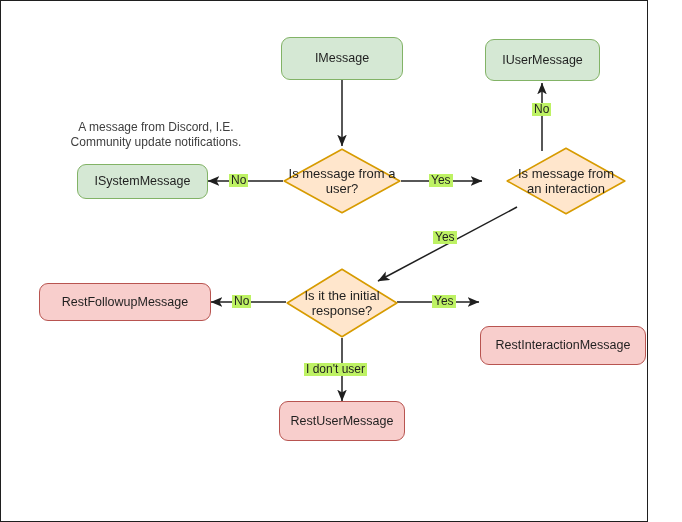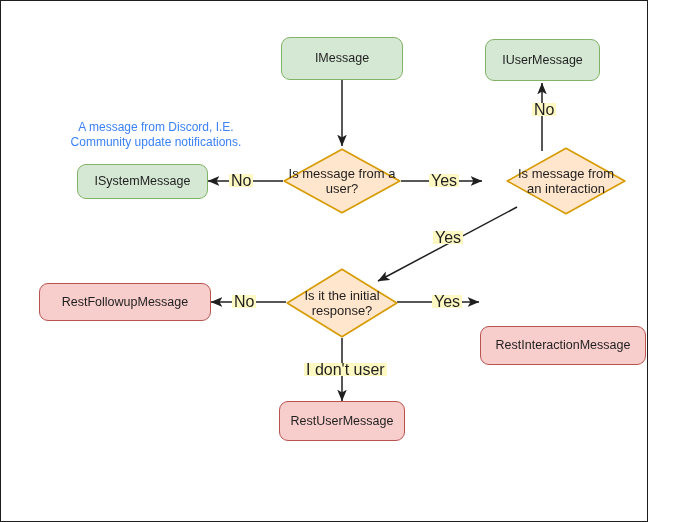--- a/index.html
+++ b/index.html
@@ -68,32 +68,32 @@
     justify-content: center;
     text-align: center;
     font-size: 13px;
     line-height: 15px;
     color: #1f1f1f;
     padding: 0 4px;
     box-sizing: border-box;
   }
   .edge-label {
     position: absolute;
-    font-size: 16px;
+    font-size: 12px;
     line-height: 13px;
     color: #1f1f1f;
-    background: #fef9c3;
+    background: #bef264;
     padding: 0 2px;
     white-space: nowrap;
   }
   .note {
     position: absolute;
     font-size: 12px;
     line-height: 15px;
-    color: #3b82f6;
+    color: #404040;
     text-align: center;
     white-space: pre-line;
   }
 </style>
 </head>
 <body>
 
 <div id="canvas">
 
   <svg id="edges" viewBox="0 0 682 522">

